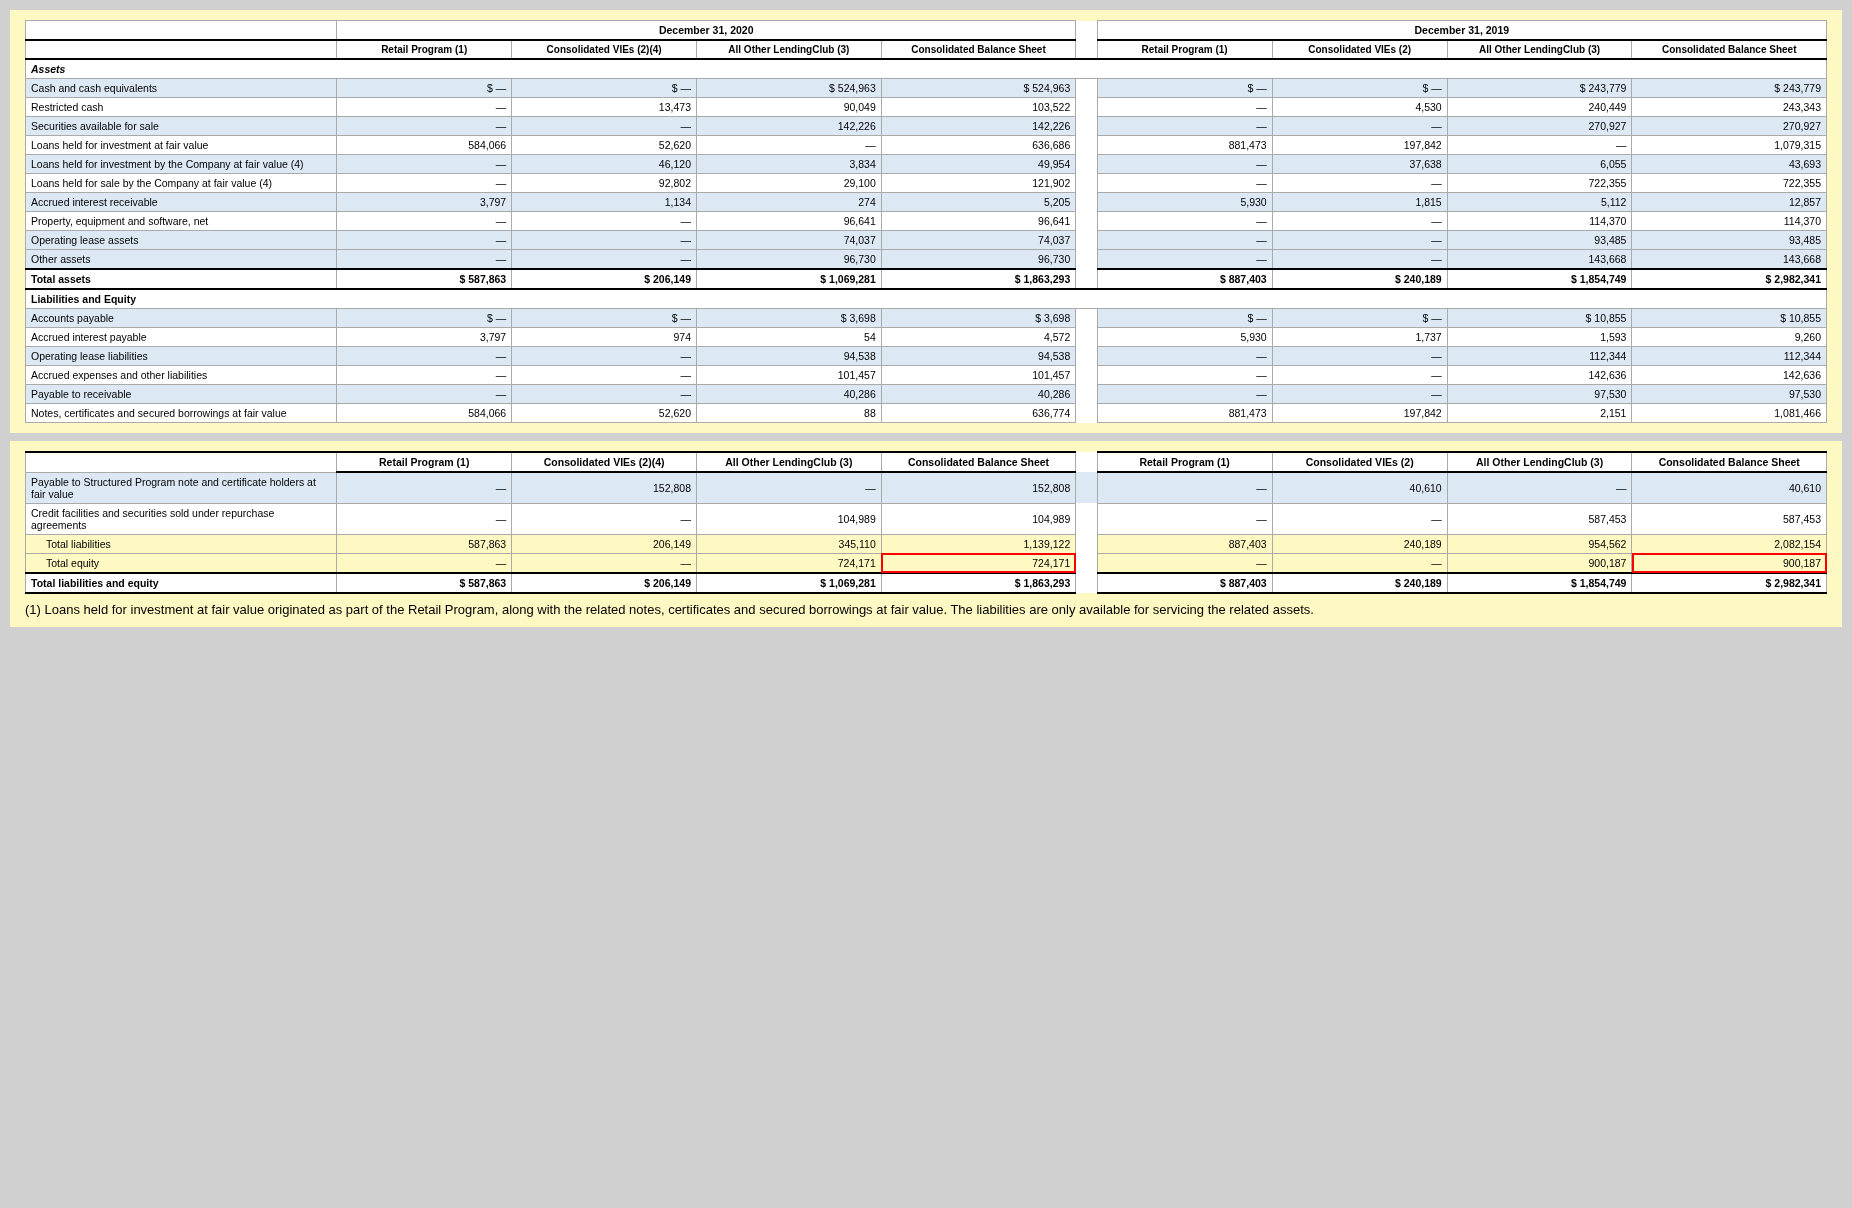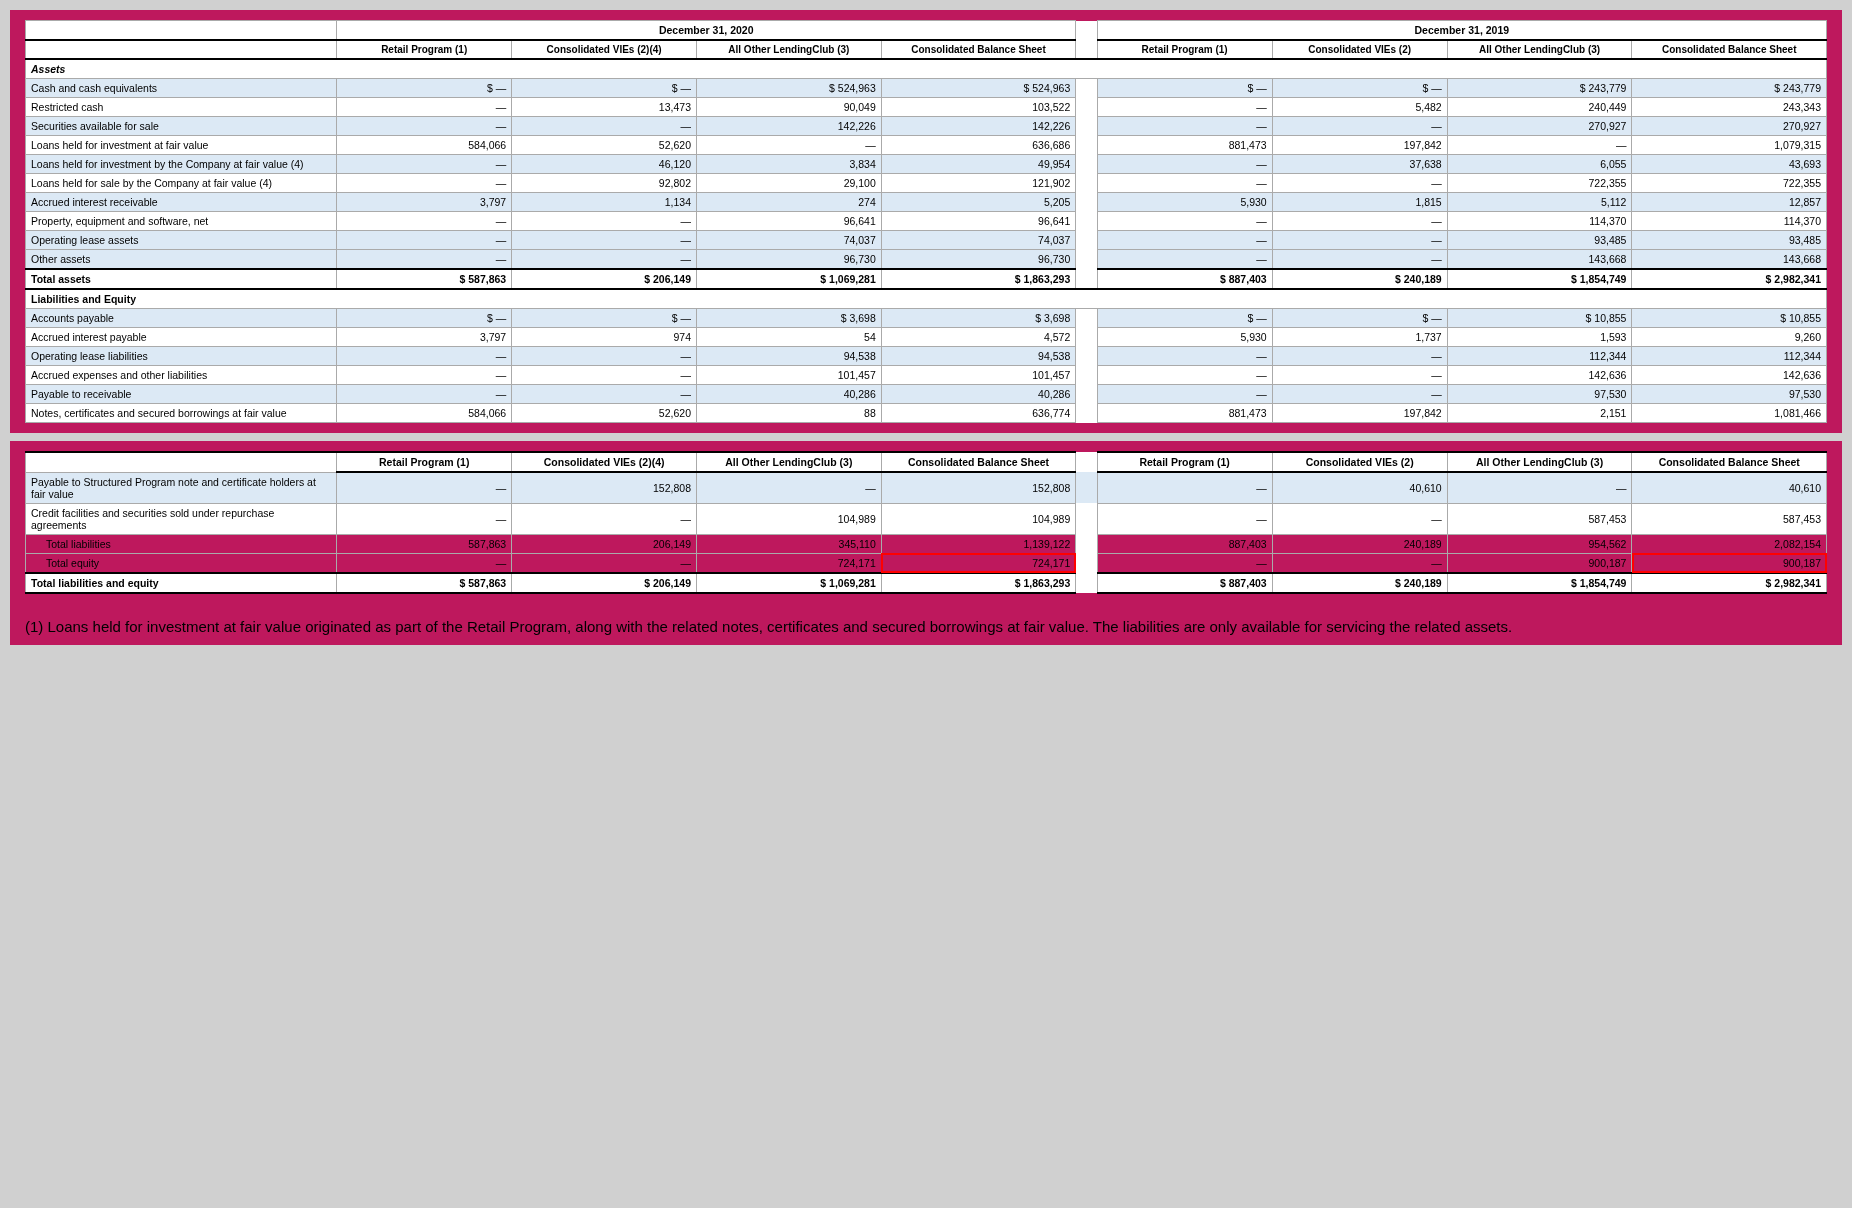--- a/index.html
+++ b/index.html
@@ -3,21 +3,21 @@
   <meta charset="utf-8">
   <style>
     * { box-sizing: border-box; margin: 0; padding: 0; }
     body {
       font-family: Arial, sans-serif;
       font-size: 11px;
       background: #d0d0d0;
       padding: 10px;
     }
     .page-section {
-      background: #be185d;
+      background: #fef9c3;
       margin-bottom: 8px;
       padding: 10px 15px;
     }
     table {
       width: 100%;
       border-collapse: collapse;
       font-size: 10.5px;
     }
     th, td {
       border: 1px solid #aaa;
@@ -106,21 +106,21 @@
           <td>$ 243,779</td>
         </tr>
         <tr class="odd-row">
           <td class="label-col">Restricted cash</td>
           <td>—</td>
           <td>13,473</td>
           <td>90,049</td>
           <td>103,522</td>
           <td style="background: white; border: none; width: 8px;"></td>
           <td>—</td>
-          <td>5,482</td>
+          <td>4,530</td>
           <td>240,449</td>
           <td>243,343</td>
         </tr>
         <tr class="even-row">
           <td class="label-col">Securities available for sale</td>
           <td>—</td>
           <td>—</td>
           <td>142,226</td>
           <td>142,226</td>
           <td style="background: white; border: none; width: 8px;"></td>
@@ -374,14 +374,14 @@
           <td>$ 1,069,281</td>
           <td>$ 1,863,293</td>
           <td style="background: white; border: none;"></td>
           <td>$ 887,403</td>
           <td>$ 240,189</td>
           <td>$ 1,854,749</td>
           <td>$ 2,982,341</td>
         </tr>
       </tbody>
   </table>
-  <p style="margin-top:24px;font-size:15px;">(1) Loans held for investment at fair value originated as part of the Retail Program, along with the related notes, certificates and secured borrowings at fair value. The liabilities are only available for servicing the related assets.</p>
+  <p style="margin-top:8px;font-size:13px;">(1) Loans held for investment at fair value originated as part of the Retail Program, along with the related notes, certificates and secured borrowings at fair value. The liabilities are only available for servicing the related assets.</p>
 </div>
 
 </body></html>

